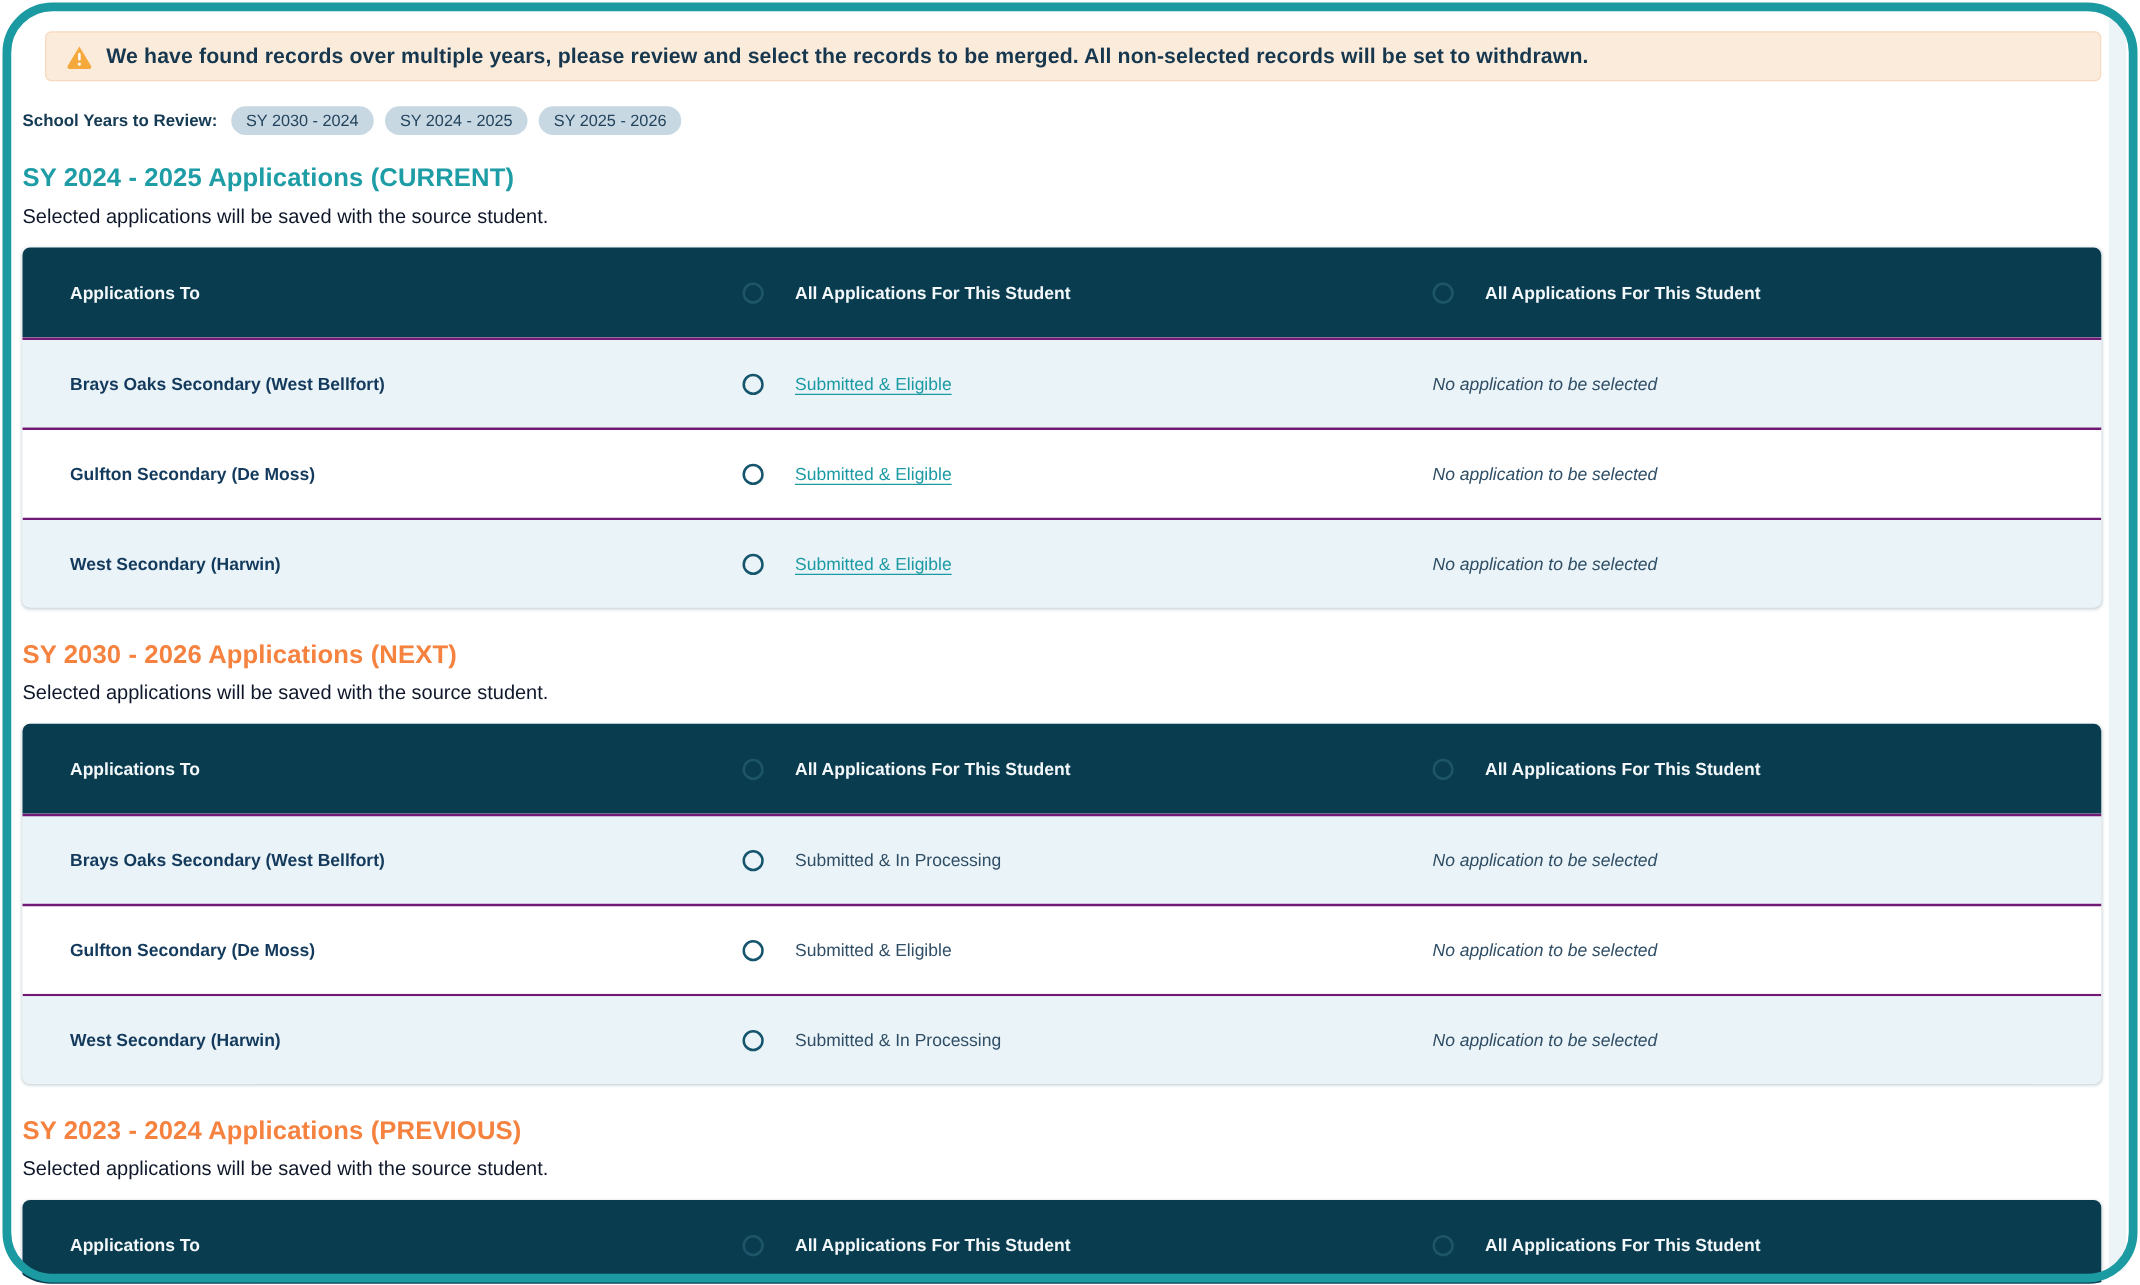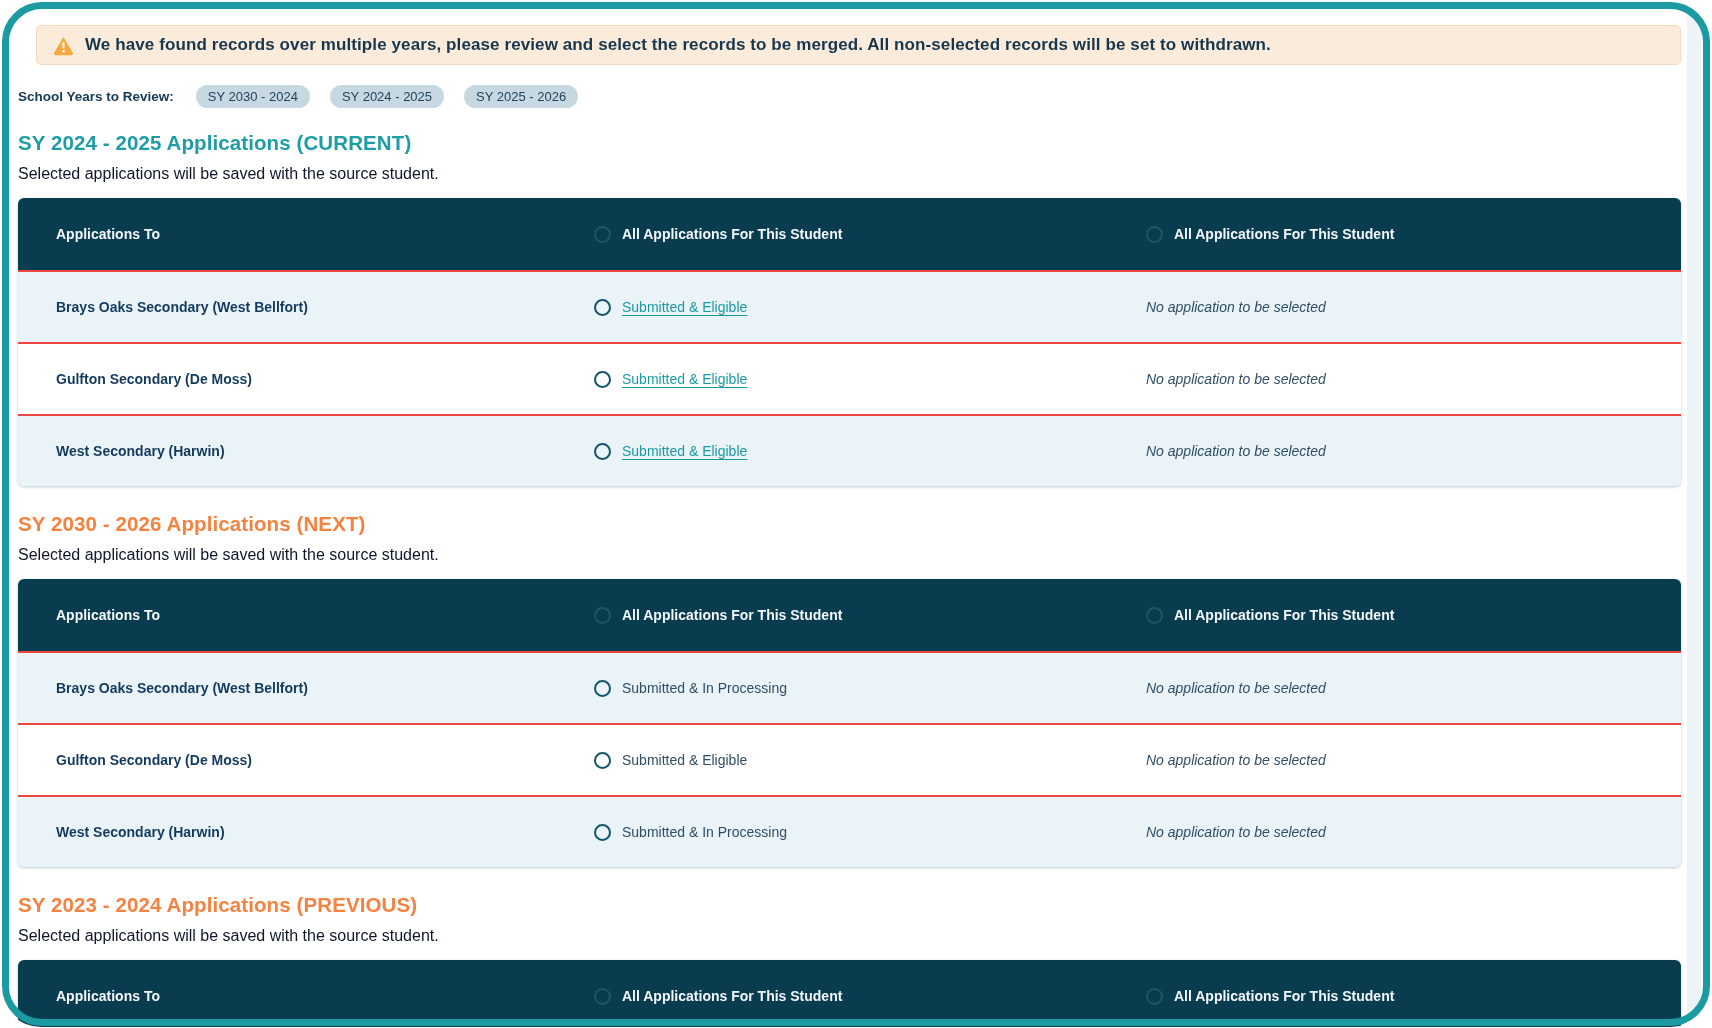--- a/index.html
+++ b/index.html
@@ -11,40 +11,40 @@
   .scroll-track{position:absolute;top:10px;bottom:10px;right:10px;width:14px;
        background:#EDF4F8;z-index:1;}
   .content{position:absolute;left:17px;width:1663px;top:0;z-index:2;}
 
   
   .alert{margin:24px 0 18px 18px;height:40px;background:#FBEBDA;border:1px solid #F6D9BE;
        border-radius:5px;display:flex;align-items:center;gap:11px;padding:0 16px;box-sizing:border-box;}
   .alert-text{font-size:17px;font-weight:700;color:#17374E;letter-spacing:.1px;}
 
   
-  .years{display:flex;align-items:center;gap:20px;margin:0 0 22px;height:26px;}
+  .years{display:flex;align-items:center;gap:9px;margin:0 0 22px;height:26px;}
   .years-label{font-size:13.5px;font-weight:700;color:#143A54;margin-right:2px;}
   .pill{background:#C8D8E2;color:#23435C;font-size:13px;padding:5px 12px;border-radius:13px;
        line-height:1;white-space:nowrap;}
 
   
   section{margin-bottom:26px;}
   .sec-title{font-size:20.5px;font-weight:700;margin:0 0 10px;letter-spacing:.1px;}
   .accent-teal{color:#1E9DA6;}
   .accent-orange{color:#F5823F;}
   .subtitle{font-size:16px;color:#0f172a;margin:0 0 15px;}
 
   
   .app-table{border-radius:6px;box-shadow:0 1px 3px rgba(13,60,80,.28);}
   .thead,.row{display:grid;grid-template-columns:576px 552px 1fr;align-items:center;}
   .thead{background:#0A3C50;height:72px;border-radius:6px 6px 0 0;}
   .th{color:#F3F8FA;font-weight:700;font-size:14px;}
   .c1{padding-left:38px;}
-  .cflex{display:flex;align-items:center;gap:11px;}
-  .row{height:70px;border-top:2px solid #ef4444;}
+  .cflex{display:flex;align-items:center;gap:25px;}
+  .row{height:70px;border-top:2px solid #701a75;}
   .row.odd{background:#EAF3F7;}
   .row.even{background:#FFFFFF;}
   .row:last-child{border-radius:0 0 6px 6px;}
   .school{font-weight:700;font-size:14px;color:#133A5C;}
   .radio{width:17px;height:17px;border:2px solid #14546C;border-radius:50%;
        background:transparent;flex:none;box-sizing:border-box;cursor:pointer;}
   .thead .radio{border-color:#1E5568;}
   .status-link{color:#1C9AA4;font-size:14px;text-decoration:underline;text-underline-offset:3px;cursor:pointer;}
   .status-text{color:#2F4E66;font-size:14px;}
   .noapp{font-style:italic;font-size:14px;color:#2F4E66;}

